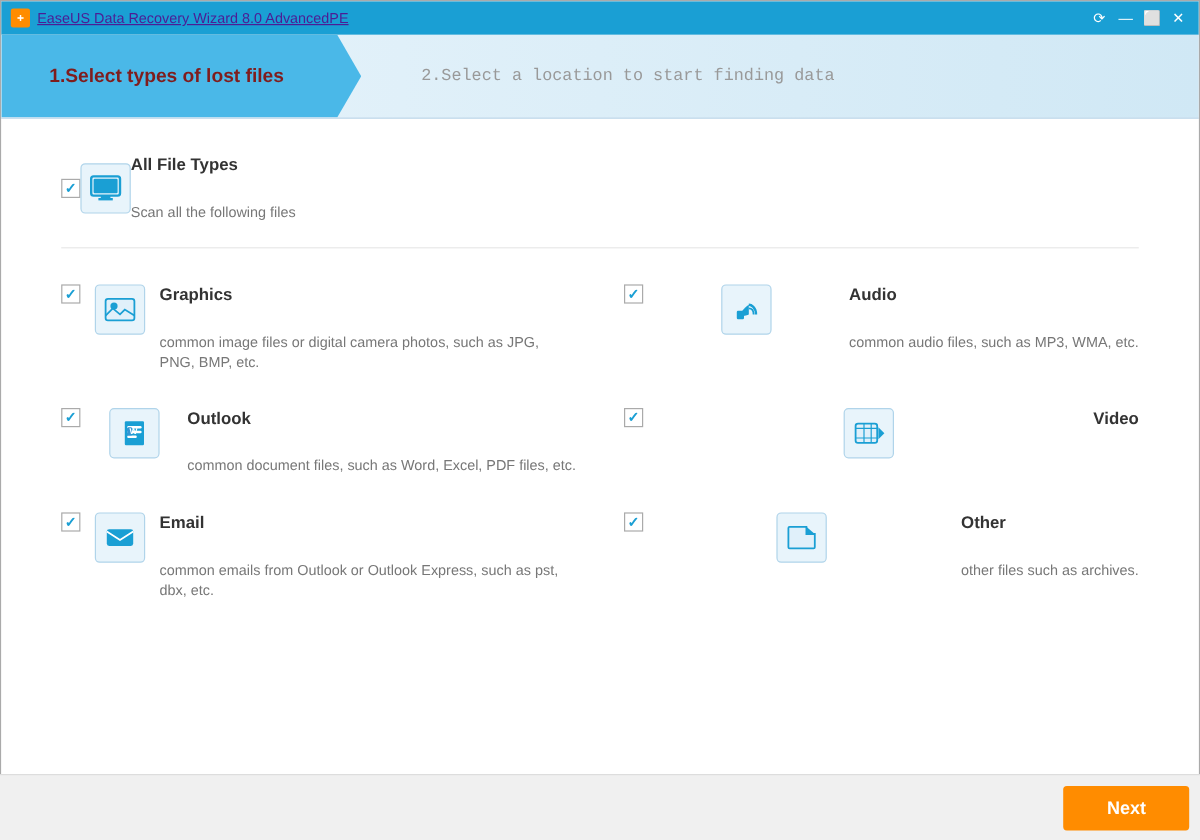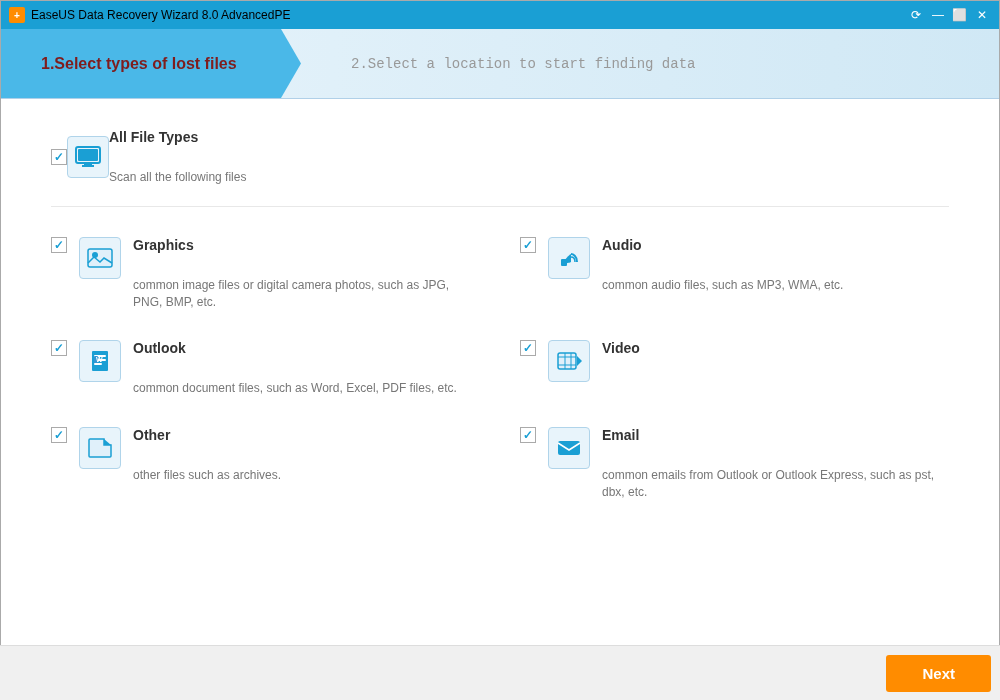--- a/index.html
+++ b/index.html
@@ -32,22 +32,23 @@
       background: #ff8c00;
       border-radius: 2px;
       display: flex;
       align-items: center;
       justify-content: center;
       color: white;
       font-size: 10px;
       font-weight: bold;
     }
     #titlebar-title {
-      color: #000000;
+      color: #4c1d95;
       font-size: 12px;
+      text-decoration: underline;
     }
     #titlebar-controls {
       display: flex;
       align-items: center;
       gap: 4px;
     }
     .titlebar-btn {
       width: 18px;
       height: 18px;
       display: flex;
@@ -152,20 +153,21 @@
     
     #file-type-grid {
       display: grid;
       grid-template-columns: 1fr 1fr;
       gap: 30px 40px;
     }
     .file-type-item {
       display: flex;
       align-items: flex-start;
       gap: 12px;
+      justify-content: space-between;
     }
 
     
     #bottom-bar {
       position: absolute;
       bottom: 0;
       left: 0;
       right: 0;
       height: 55px;
       background: #f0f0f0;
@@ -297,41 +299,41 @@
       </div>
       <div class="file-type-info">
         <h3>Video</h3>
       </div>
     </div>
 
     <div class="file-type-item">
       <div class="checkbox-custom checked"></div>
       <div class="icon-box">
         <svg width="28" height="24" viewBox="0 0 28 24" fill="none">
+          <rect x="3" y="5" width="22" height="14" rx="2" fill="#1a9fd4"></rect>
+          <path d="M3 7 L14 14 L25 7" stroke="white" stroke-width="1.5" fill="none"></path>
+        </svg>
+      </div>
+      <div class="file-type-info">
+        <h3>Email</h3>
+        <p>common emails from Outlook or Outlook Express, such as pst, dbx, etc.</p>
+      </div>
+    </div>
+
+    <div class="file-type-item">
+      <div class="checkbox-custom checked"></div>
+      <div class="icon-box">
+        <svg width="28" height="24" viewBox="0 0 28 24" fill="none">
           <path d="M3 5 L3 20 Q3 21 4 21 L24 21 Q25 21 25 20 L25 9 L18 9 L18 3 L4 3 Q3 3 3 4 Z" fill="#e0f0fa" stroke="#1a9fd4" stroke-width="1.5"></path>
           <path d="M18 3 L25 9 L18 9 Z" fill="#1a9fd4"></path>
         </svg>
       </div>
       <div class="file-type-info">
         <h3>Other</h3>
         <p>other files such as archives.</p>
-      </div>
-    </div>
-
-    <div class="file-type-item">
-      <div class="checkbox-custom checked"></div>
-      <div class="icon-box">
-        <svg width="28" height="24" viewBox="0 0 28 24" fill="none">
-          <rect x="3" y="5" width="22" height="14" rx="2" fill="#1a9fd4"></rect>
-          <path d="M3 7 L14 14 L25 7" stroke="white" stroke-width="1.5" fill="none"></path>
-        </svg>
-      </div>
-      <div class="file-type-info">
-        <h3>Email</h3>
-        <p>common emails from Outlook or Outlook Express, such as pst, dbx, etc.</p>
       </div>
     </div>
 
   </div>
 </div>
 
 <div id="bottom-bar" style="position:fixed; bottom:0; left:0; right:0; height:55px; background:#f0f0f0; border-top:1px solid #ddd; display:flex; align-items:center; justify-content:flex-end; padding:0 9px;">
   <button id="next-button" style="background:#ff8c00; color:white; border:none; padding:10px 36px; font-size:15px; font-weight:bold; border-radius:3px; cursor:pointer;">Next</button>
 </div>
 

